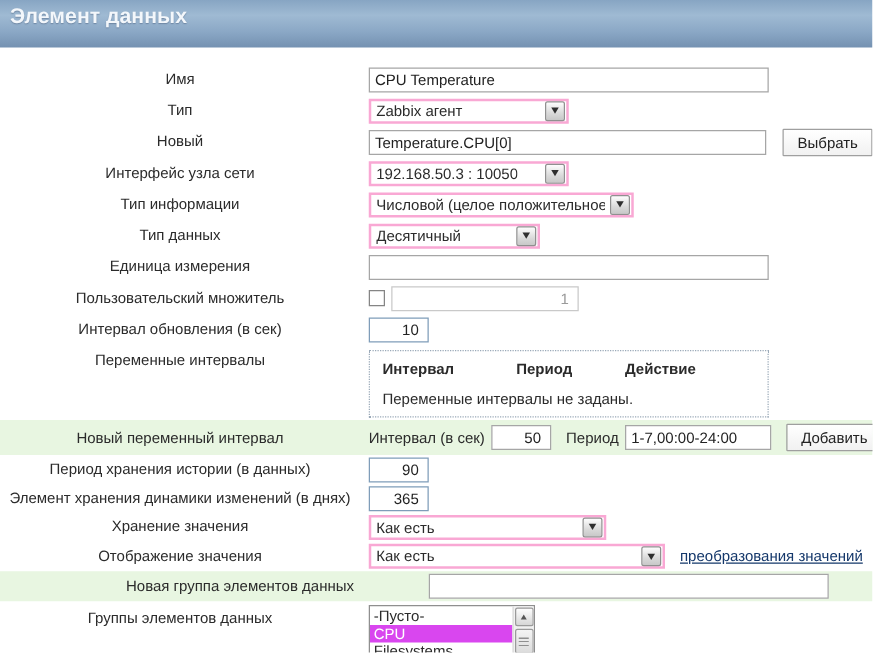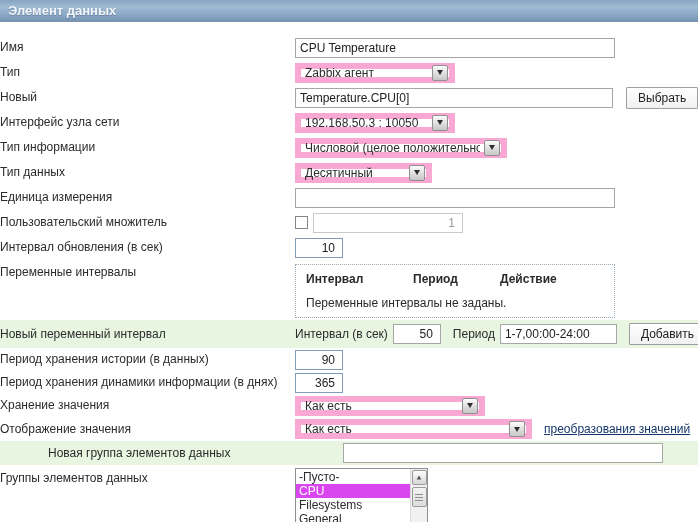--- a/index.html
+++ b/index.html
@@ -4,51 +4,51 @@
 <style>
   * { margin:0; padding:0; box-sizing:border-box; }
   html,body { width:698px; height:522px; overflow:hidden; }
   body {
     background:#fff;
     font-family:"Liberation Sans", sans-serif;
     font-size:12px;
     color:#2b2b2b;
   }
   .widget-header {
-    height:22px;
+    height:38px;
     padding:3px 8px 0;
     background:linear-gradient(180deg,#87a5c3 0%,#9fbad3 32%,#8aa7c5 68%,#7491b1 100%);
     color:#f3f7fb;
     font-weight:bold;
-    font-size:13px;
+    font-size:17px;
     text-shadow:0 1px 1px rgba(60,80,110,.45);
   }
   .form { padding-top:13px; }
   .row { display:flex; align-items:center; min-height:25px; width:698px; }
   .row.green { background:#e8f6e1; }
   .row.box-row { align-items:flex-start; min-height:60px; padding-top:2px; }
   .row.apps-row { align-items:flex-start; padding-top:3px; }
   .label {
     width:295px; flex-shrink:0;
-    text-align:left; padding-right:7px;
+    text-align:center; padding-right:7px;
     line-height:21px; white-space:nowrap;
   }
   .field { display:flex; align-items:center; gap:5px; }
   input.text {
     height:20px; border:1px solid #a6a6a6; background:#fff;
     font:12px "Liberation Sans", sans-serif; color:#222; padding:0 4px;
   }
   input.num { text-align:right; padding-right:7px; }
   input.blue-border { border-color:#7f9db9; }
   input.disabled { border-color:#c9c9c9; color:#9a9a9a; }
   .w318 { width:318px; } .w320 { width:320px; }
   .w48 { width:48px; } .w117 { width:117px; } .w150 { width:150px; }
   
   .select {
-    height:20px; border:6px solid #f9a8d4; background:#fff;
+    height:20px; border:2px solid #f9a8d4; background:#fff;
     display:flex; align-items:center; justify-content:space-between;
     padding:0 1px 0 4px; cursor:default;
   }
   .sel-text { white-space:nowrap; overflow:hidden; }
   .sel-btn {
     width:16px; height:16px; flex-shrink:0; margin-left:4px;
     border:1px solid #909090; border-radius:2px;
     background:linear-gradient(180deg,#fdfdfd,#dadada 60%,#c8c8c8);
     display:flex; align-items:center; justify-content:center;
   }
@@ -224,21 +224,21 @@
   </div>
 
   <div class="row" style="min-height:23px;">
     <div class="label">Период хранения истории (в данных)</div>
     <div class="field">
       <input class="text num w48 blue-border" value="90" style="">
     </div>
   </div>
 
   <div class="row" style="min-height:23px;">
-    <div class="label">Период хранения динамики информации (в днях)</div>
+    <div class="label">Элемент хранения динамики изменений (в днях)</div>
     <div class="field">
       <input class="text num w48 blue-border" value="365" style="">
     </div>
   </div>
 
   <div class="row" style="min-height:23px;">
     <div class="label">Хранение значения</div>
     <div class="field">
       <div class="select s190">
         <span class="sel-text">Как есть</span>

